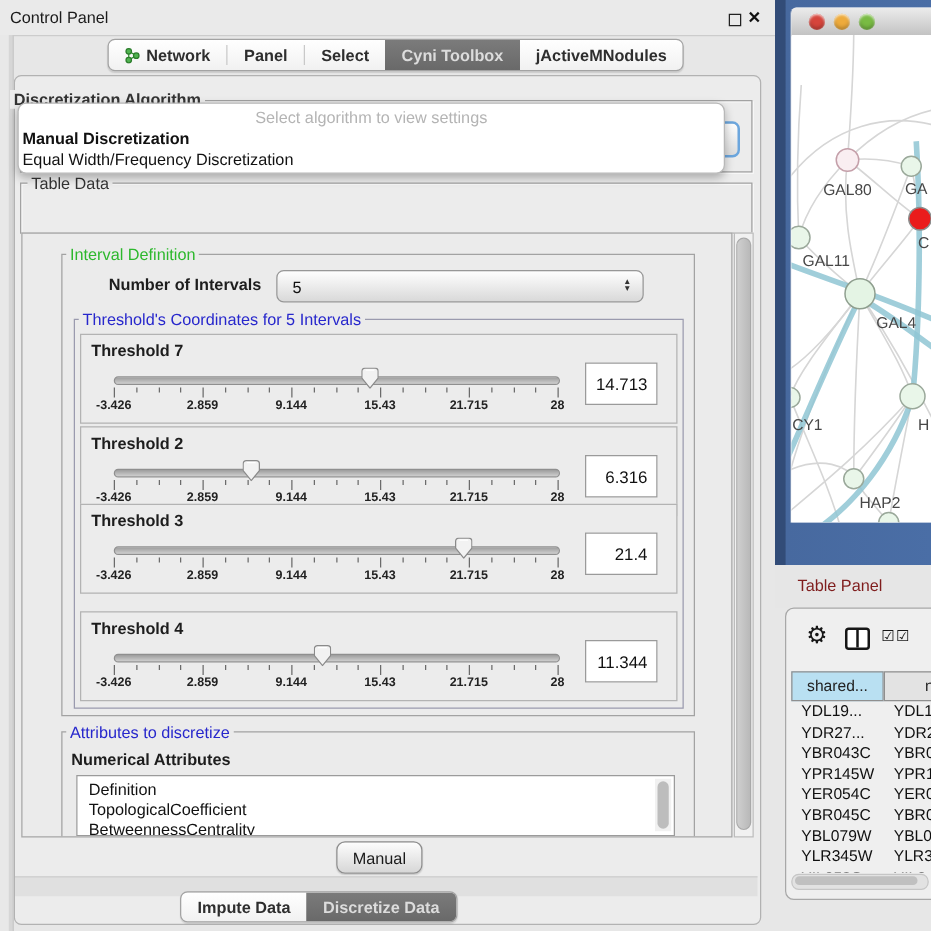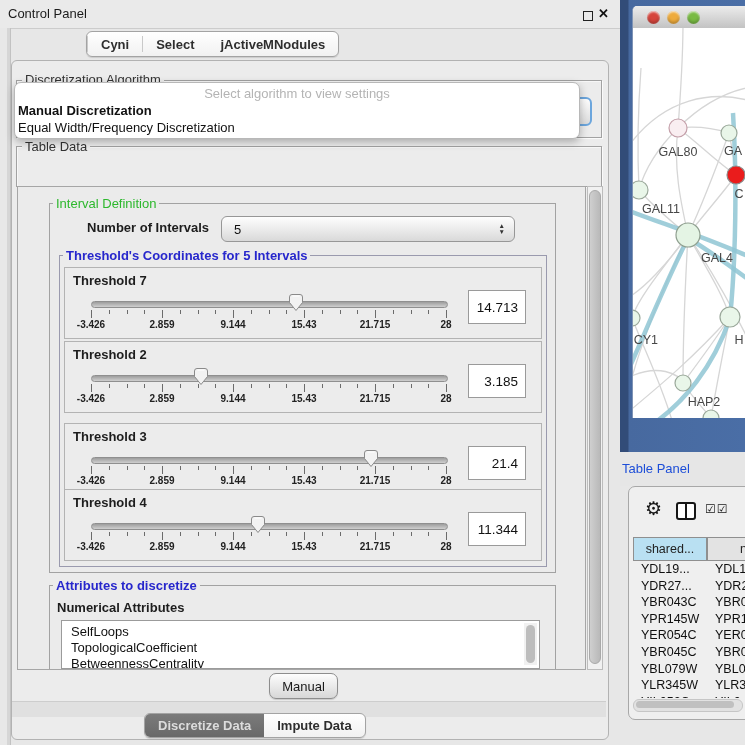--- a/index.html
+++ b/index.html
@@ -23,21 +23,21 @@
   #topTabs{left:86px;top:31px;height:24px;}
   #bottomTabs{left:144px;top:713px;height:23px;z-index:30;}
 
   
   .mainpanel{left:11px;top:60px;width:596px;height:678px;background:#ececec;border:1px solid #b2b2b2;border-radius:6px;}
   .leftstrip{left:0;top:28px;width:10px;height:717px;background:#e8e8e8;border-right:1px solid #c2c2c2;box-shadow:inset -3px 0 0 #d6d6d6;}
 
   .group{position:absolute;border:1px solid #a2a2a2;box-shadow:1px 1px 0 rgba(255,255,255,.75), inset 1px 1px 0 rgba(255,255,255,.6);}
   .legend{position:absolute;font-size:13px;padding:0 3px;background:#ececec;z-index:5;white-space:nowrap;}
   .legend.green{color:#2db82d;}
-  .legend.blue{color:#2727cc;font-weight:bold;}
+  .legend.blue{color:#2727cc;}
   .legend.dark{color:#333333;}
 
   
   .combo{position:absolute;background:linear-gradient(#fefefe,#d9d9d9);border:1px solid #979797;border-radius:5px;font-size:13px;color:#111;}
   .combo .val{position:absolute;left:10px;top:0;bottom:0;display:flex;align-items:center;white-space:nowrap;}
   .updown{position:absolute;right:9px;top:50%;transform:translateY(-50%);display:flex;flex-direction:column;line-height:6px;font-size:6.5px;color:#333;text-align:center;}
 
   
   .popup{left:14px;top:82px;width:564px;height:55px;background:#ffffff;border:1px solid #b8b8b8;border-radius:7px;
          box-shadow:0 3px 8px rgba(0,0,0,.28);z-index:50;}
@@ -75,21 +75,21 @@
 
   
   .netframe{left:620px;top:0;width:125px;height:452px;background:linear-gradient(90deg,#324c78 0px,#324c78 8px,#47699f 9px,#4a6ea6 100%);}
   .macwin{left:632px;top:6px;width:120px;height:412px;background:#ffffff;border-radius:5px 5px 0 0;overflow:hidden;border-left:1px solid #7e93b5;}
   .mactitle{position:absolute;left:0;top:0;right:0;height:22px;background:linear-gradient(#ececec,#c3c3c3);border-bottom:1px solid #999;}
   .light{position:absolute;top:5px;width:13px;height:13px;border-radius:50%;box-shadow:inset 0 1px 2px rgba(255,255,255,.8), inset 0 -2px 3px rgba(0,0,0,.25);}
   .netcanvas{position:absolute;left:0;top:22px;width:120px;height:390px;background:#fff;}
 
   
   .tpbar{left:620px;top:452px;width:125px;height:34px;background:#e6e6e6;}
-  .tpbar .t{position:absolute;left:2px;top:9px;font-size:13px;color:#1d4ed8;}
+  .tpbar .t{position:absolute;left:18px;top:9px;font-size:13px;color:#7f1d1d;}
   .tpbox{left:628px;top:486px;width:130px;height:232px;background:#efefef;border:1px solid #a8a8a8;border-radius:7px 0 0 7px;overflow:hidden;}
   .gear{position:absolute;left:16px;top:12px;font-size:19px;color:#161616;font-family:"DejaVu Sans",sans-serif;line-height:19px;}
   .colic{position:absolute;left:47px;top:15px;width:16px;height:14px;border:2px solid #161616;border-radius:3px;background:#fff;}
   .colic:before{content:"";position:absolute;left:50%;top:0;bottom:0;width:2px;background:#161616;transform:translateX(-1px);}
   .checks{position:absolute;left:76px;top:15px;font-size:12px;color:#161616;letter-spacing:1px;font-family:"DejaVu Sans",sans-serif;}
   .thead{position:absolute;top:50px;height:24px;font-size:12.5px;color:#222;display:flex;align-items:center;justify-content:center;border:1px solid #8f8f8f;box-sizing:border-box;}
   .thead.c1{left:4px;width:74px;background:#b9e0f2;}
   .thead.c2{left:78px;width:80px;background:#e3e3e3;}
   .trows{position:absolute;left:4px;top:75px;width:150px;height:136px;overflow:hidden;}
   .trow{position:absolute;height:17px;font-size:12.5px;color:#101010;white-space:nowrap;}
@@ -101,38 +101,52 @@
 
 <div id="app">
 
   <div class="abs titlebar">
     <span class="t">Control Panel</span>
   </div>
   <span class="float-ic"></span>
   <span class="close-ic">✕</span>
 
   <div class="abs tabstrip" id="topTabs">
+      <div class="tab">
+        <svg width="12" height="13" viewBox="0 0 12 13">
+          <line x1="3" y1="3" x2="9" y2="6.5" stroke="#2f8f2f"></line>
+          <line x1="3" y1="10" x2="9" y2="6.5" stroke="#2f8f2f"></line>
+          <line x1="3" y1="3" x2="3" y2="10" stroke="#2f8f2f"></line>
+          <circle cx="3" cy="3" r="2.2" fill="#4fb34f" stroke="#2c7d2c"></circle>
+          <circle cx="3" cy="10" r="2.2" fill="#4fb34f" stroke="#2c7d2c"></circle>
+          <circle cx="9" cy="6.5" r="2.2" fill="#4fb34f" stroke="#2c7d2c"></circle>
+        </svg>
+        <span>Network</span>
+      </div>
       <span class="sep"></span>
       <div class="tab">
-        <span>Cyni</span>
+        <span>Panel</span>
       </div>
       <span class="sep"></span>
       <div class="tab">
         <span>Select</span>
       </div>
+      <div class="tab sel">
+        <span>Cyni Toolbox</span>
+      </div>
       <div class="tab">
         <span>jActiveMNodules</span>
       </div>
     </div>
 
   <div class="abs mainpanel"></div>
   <div class="abs leftstrip"></div>
 
   <div class="group" style="left:16px;top:80px;width:584px;height:56px;"></div>
-  <div class="legend dark" style="left:22px;top:72px;">Discretization Algorithm</div>
+  <div class="legend dark" style="left:8px;top:72px;font-weight:bold;">Discretization Algorithm</div>
   <div class="abs focusring">
       <span class="updown">▲<br>▼</span>
     </div>
 
   <div class="abs popup">
     <div class="prompt">Select algorithm to view settings</div>
     <div class="it" style="top:20px;font-weight:bold;">Manual Discretization</div>
     <div class="it" style="top:37px;">Equal Width/Frequency Discretization</div>
   </div>
 
@@ -225,23 +239,23 @@
             <span style="left: 20%;">2.859</span>
             <span style="left: 40%;">9.144</span>
             <span style="left: 60%;">15.43</span>
             <span style="left: 80%;">21.715</span>
             <span style="left: 100%;">28</span>
           </div>
           <div class="thumb" style="left: 129.049px;"><svg width="14" height="17" viewBox="0 0 14 17">
               <path d="M3,0.5 h8 a2.5,2.5 0 0 1 2.5,2.5 v5.5 l-6.5,8 l-6.5,-8 v-5.5 a2.5,2.5 0 0 1 2.5,-2.5 z" fill="#f2f2f2" stroke="#8a8a8a"></path>
               <path d="M3.5,2 h7" stroke="#ffffff" fill="none"></path>
             </svg></div>
-          <div class="tvalue">3.185</div>
-        </div>
-        <div class="throw" style="top: 236px; text-decoration: underline;">
+          <div class="tvalue">6.316</div>
+        </div>
+        <div class="throw" style="top: 216px; text-decoration: underline;">
           <div class="tlabel">Threshold 3</div>
           <div class="track"></div>
           <div class="ticks">
             <i style="left: 0%; height: 8px;"></i>
             <i style="left: 5%; height: 4px;"></i>
             <i style="left: 10%; height: 4px;"></i>
             <i style="left: 15%; height: 4px;"></i>
             <i style="left: 20%; height: 8px;"></i>
             <i style="left: 25%; height: 4px;"></i>
             <i style="left: 30%; height: 4px;"></i>
@@ -316,38 +330,38 @@
         </div>
       </div>
 
     <div class="group" style="left:31px;top:398px;width:505px;height:90px;box-shadow:none;"></div>
     <div class="legend blue" style="left:35px;top:391px;background:#ebebeb;">Attributes to discretize</div>
     <div class="abs" style="left:39px;top:413px;font-size:13px;font-weight:bold;color:#1d1d1d;">Numerical Attributes</div>
     <div class="attrlist" style="left:43px;top:433px;width:477px;height:47px;" id="attrList">
       <div class="inner-scroll" style="right:2px;top:2px;width:13px;height:42px;">
           <div class="thumbbar"></div>
         </div>
-    <div class="row" style="top: 3px;">SelfLoops</div>
+    <div class="row" style="top: 3px;">Definition</div>
         <div class="row" style="top: 19px;">TopologicalCoefficient</div>
         <div class="row" style="top: 35px;">BetweennessCentrality</div>
       </div>
   </div>
 
   <div class="abs vscroll">
       <div class="thumbbar"></div>
     </div>
 
   <div class="abs bottomband"></div>
   <div class="abs btn">Manual</div>
   <div class="abs tabstrip" id="bottomTabs">
+      <div class="tab">
+        <span>Impute Data</span>
+      </div>
       <div class="tab sel">
         <span>Discretize Data</span>
-      </div>
-      <div class="tab">
-        <span>Impute Data</span>
       </div>
     </div>
 
   <div class="abs netframe"></div>
   <div class="abs macwin">
     <div class="mactitle"></div>
     <span class="light" id="lRed" style="left: 14px; background: rgb(214, 69, 60);"></span>
     <span class="light" id="lYel" style="left: 34px; background: rgb(238, 171, 60);"></span>
     <span class="light" id="lGrn" style="left: 54px; background: rgb(121, 187, 67);"></span>
     <div class="netcanvas" id="netCanvas"><svg width="120" height="390" viewBox="0 0 120 390">

